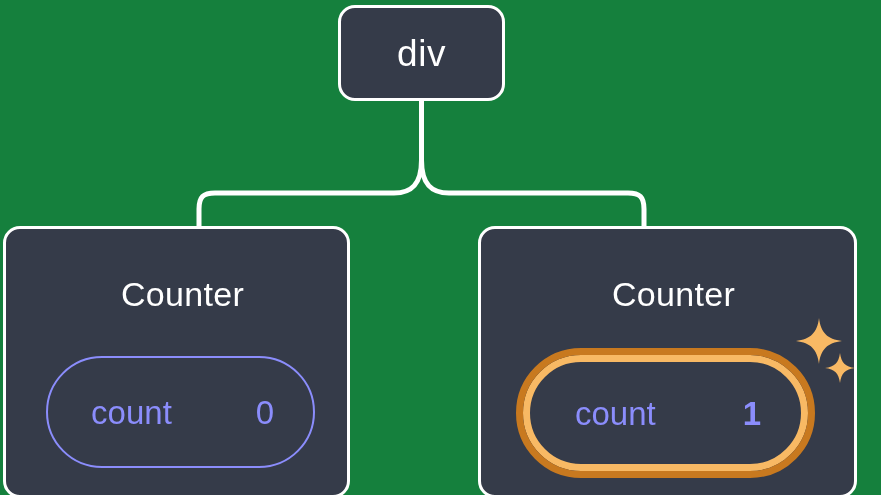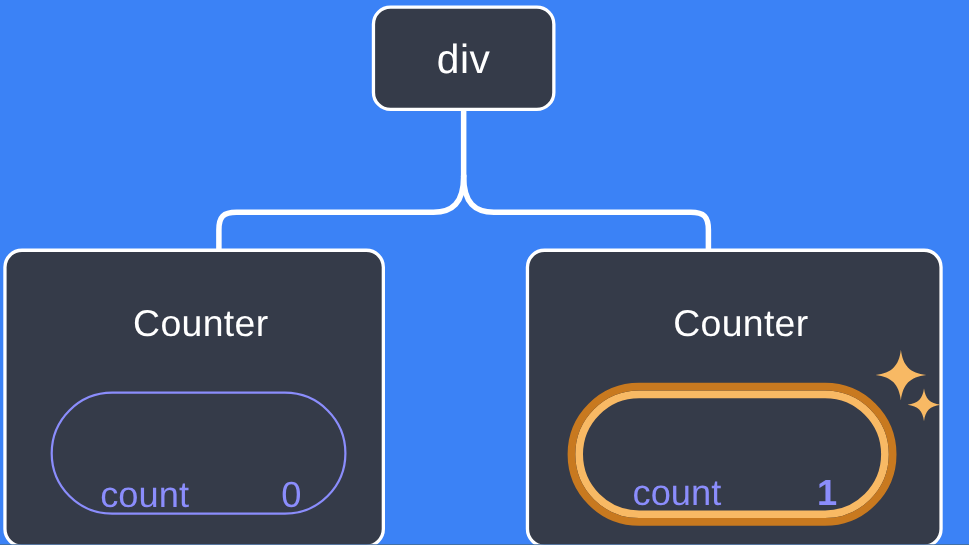--- a/index.html
+++ b/index.html
@@ -4,21 +4,21 @@
 <style>
   html, body {
     margin: 0;
     padding: 0;
     background: #4a646d;
   }
   #stage {
     position: relative;
     width: 881px;
     height: 495px;
-    background: #3b82f6;
+    background: #15803d;
     overflow: hidden;
     font-family: "Liberation Sans", sans-serif;
   }
 
   
   #connector-layer {
     position: absolute;
     left: 0;
     top: 0;
     width: 881px;
@@ -77,21 +77,21 @@
     letter-spacing: 0.3px;
     line-height: 1;
     padding-left: 12px;
   }
 
   
   .pill {
     position: absolute;
     box-sizing: border-box;
     display: flex;
-    align-items: flex-end;
+    align-items: center;
     border-radius: 999px;
   }
 
   .pill-plain {
     left: 40px;
     top: 127px;
     width: 269px;
     height: 112px;
     border: 2px solid #8b8dfc;
   }

